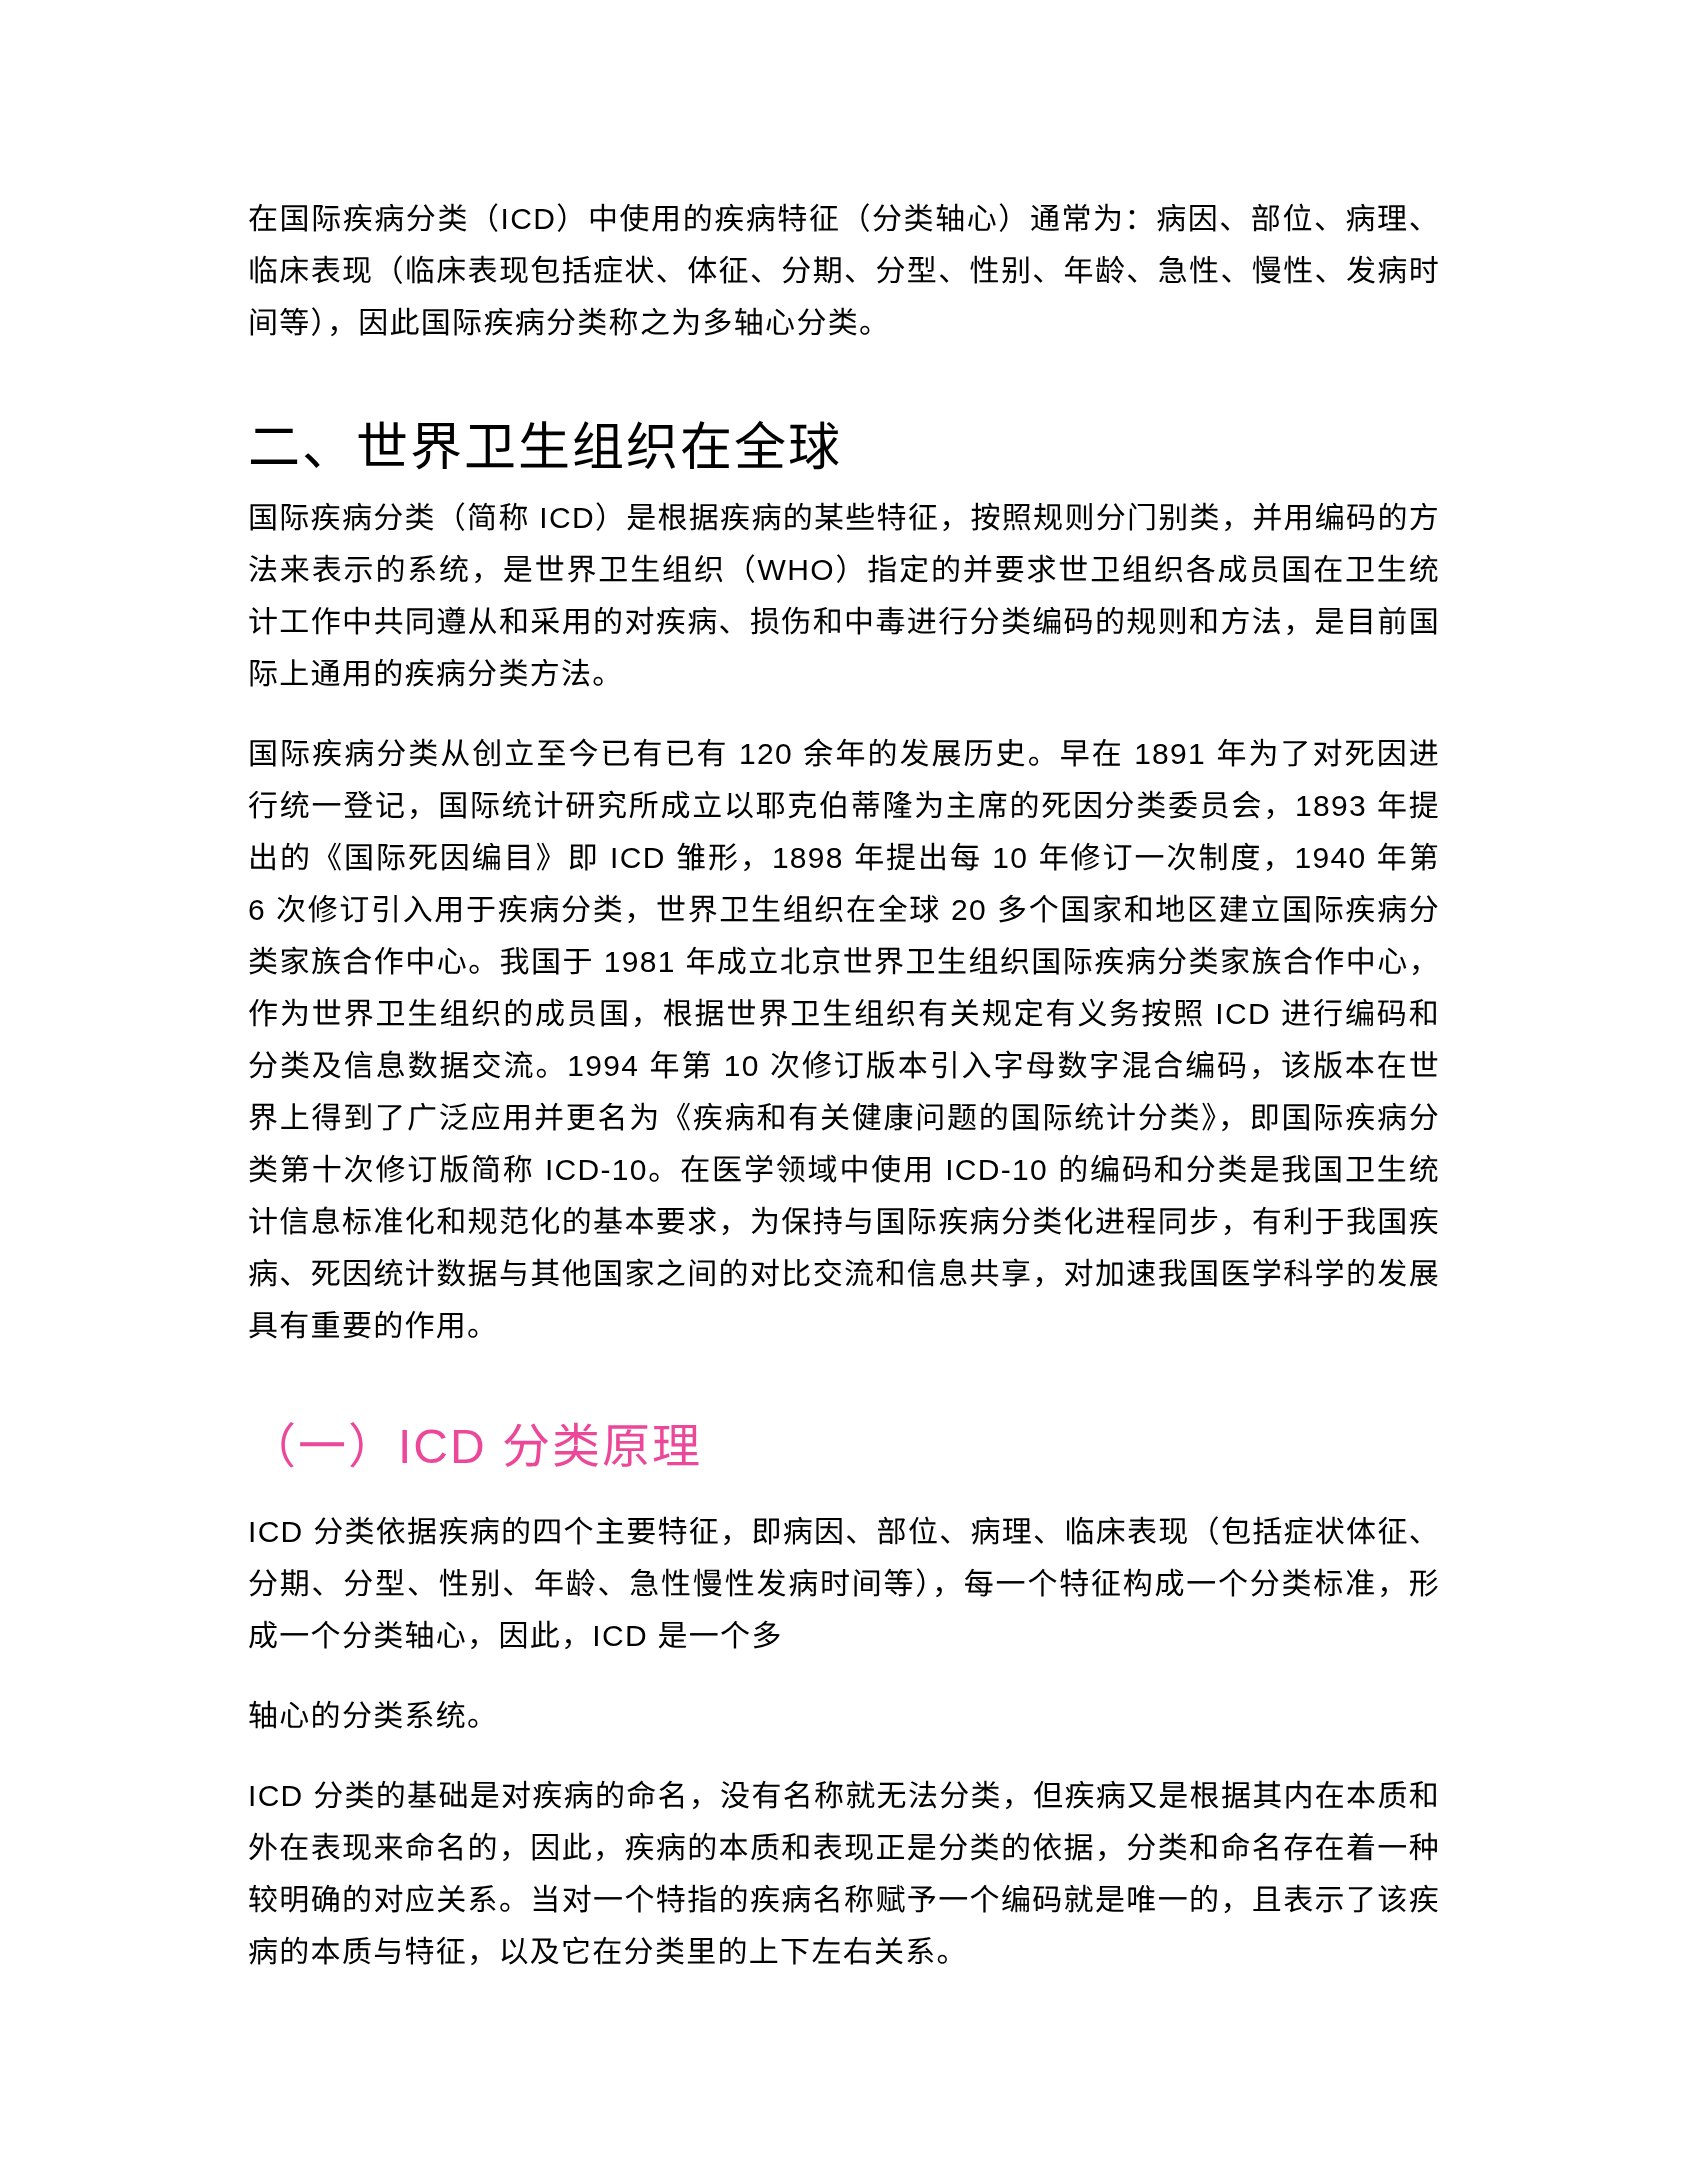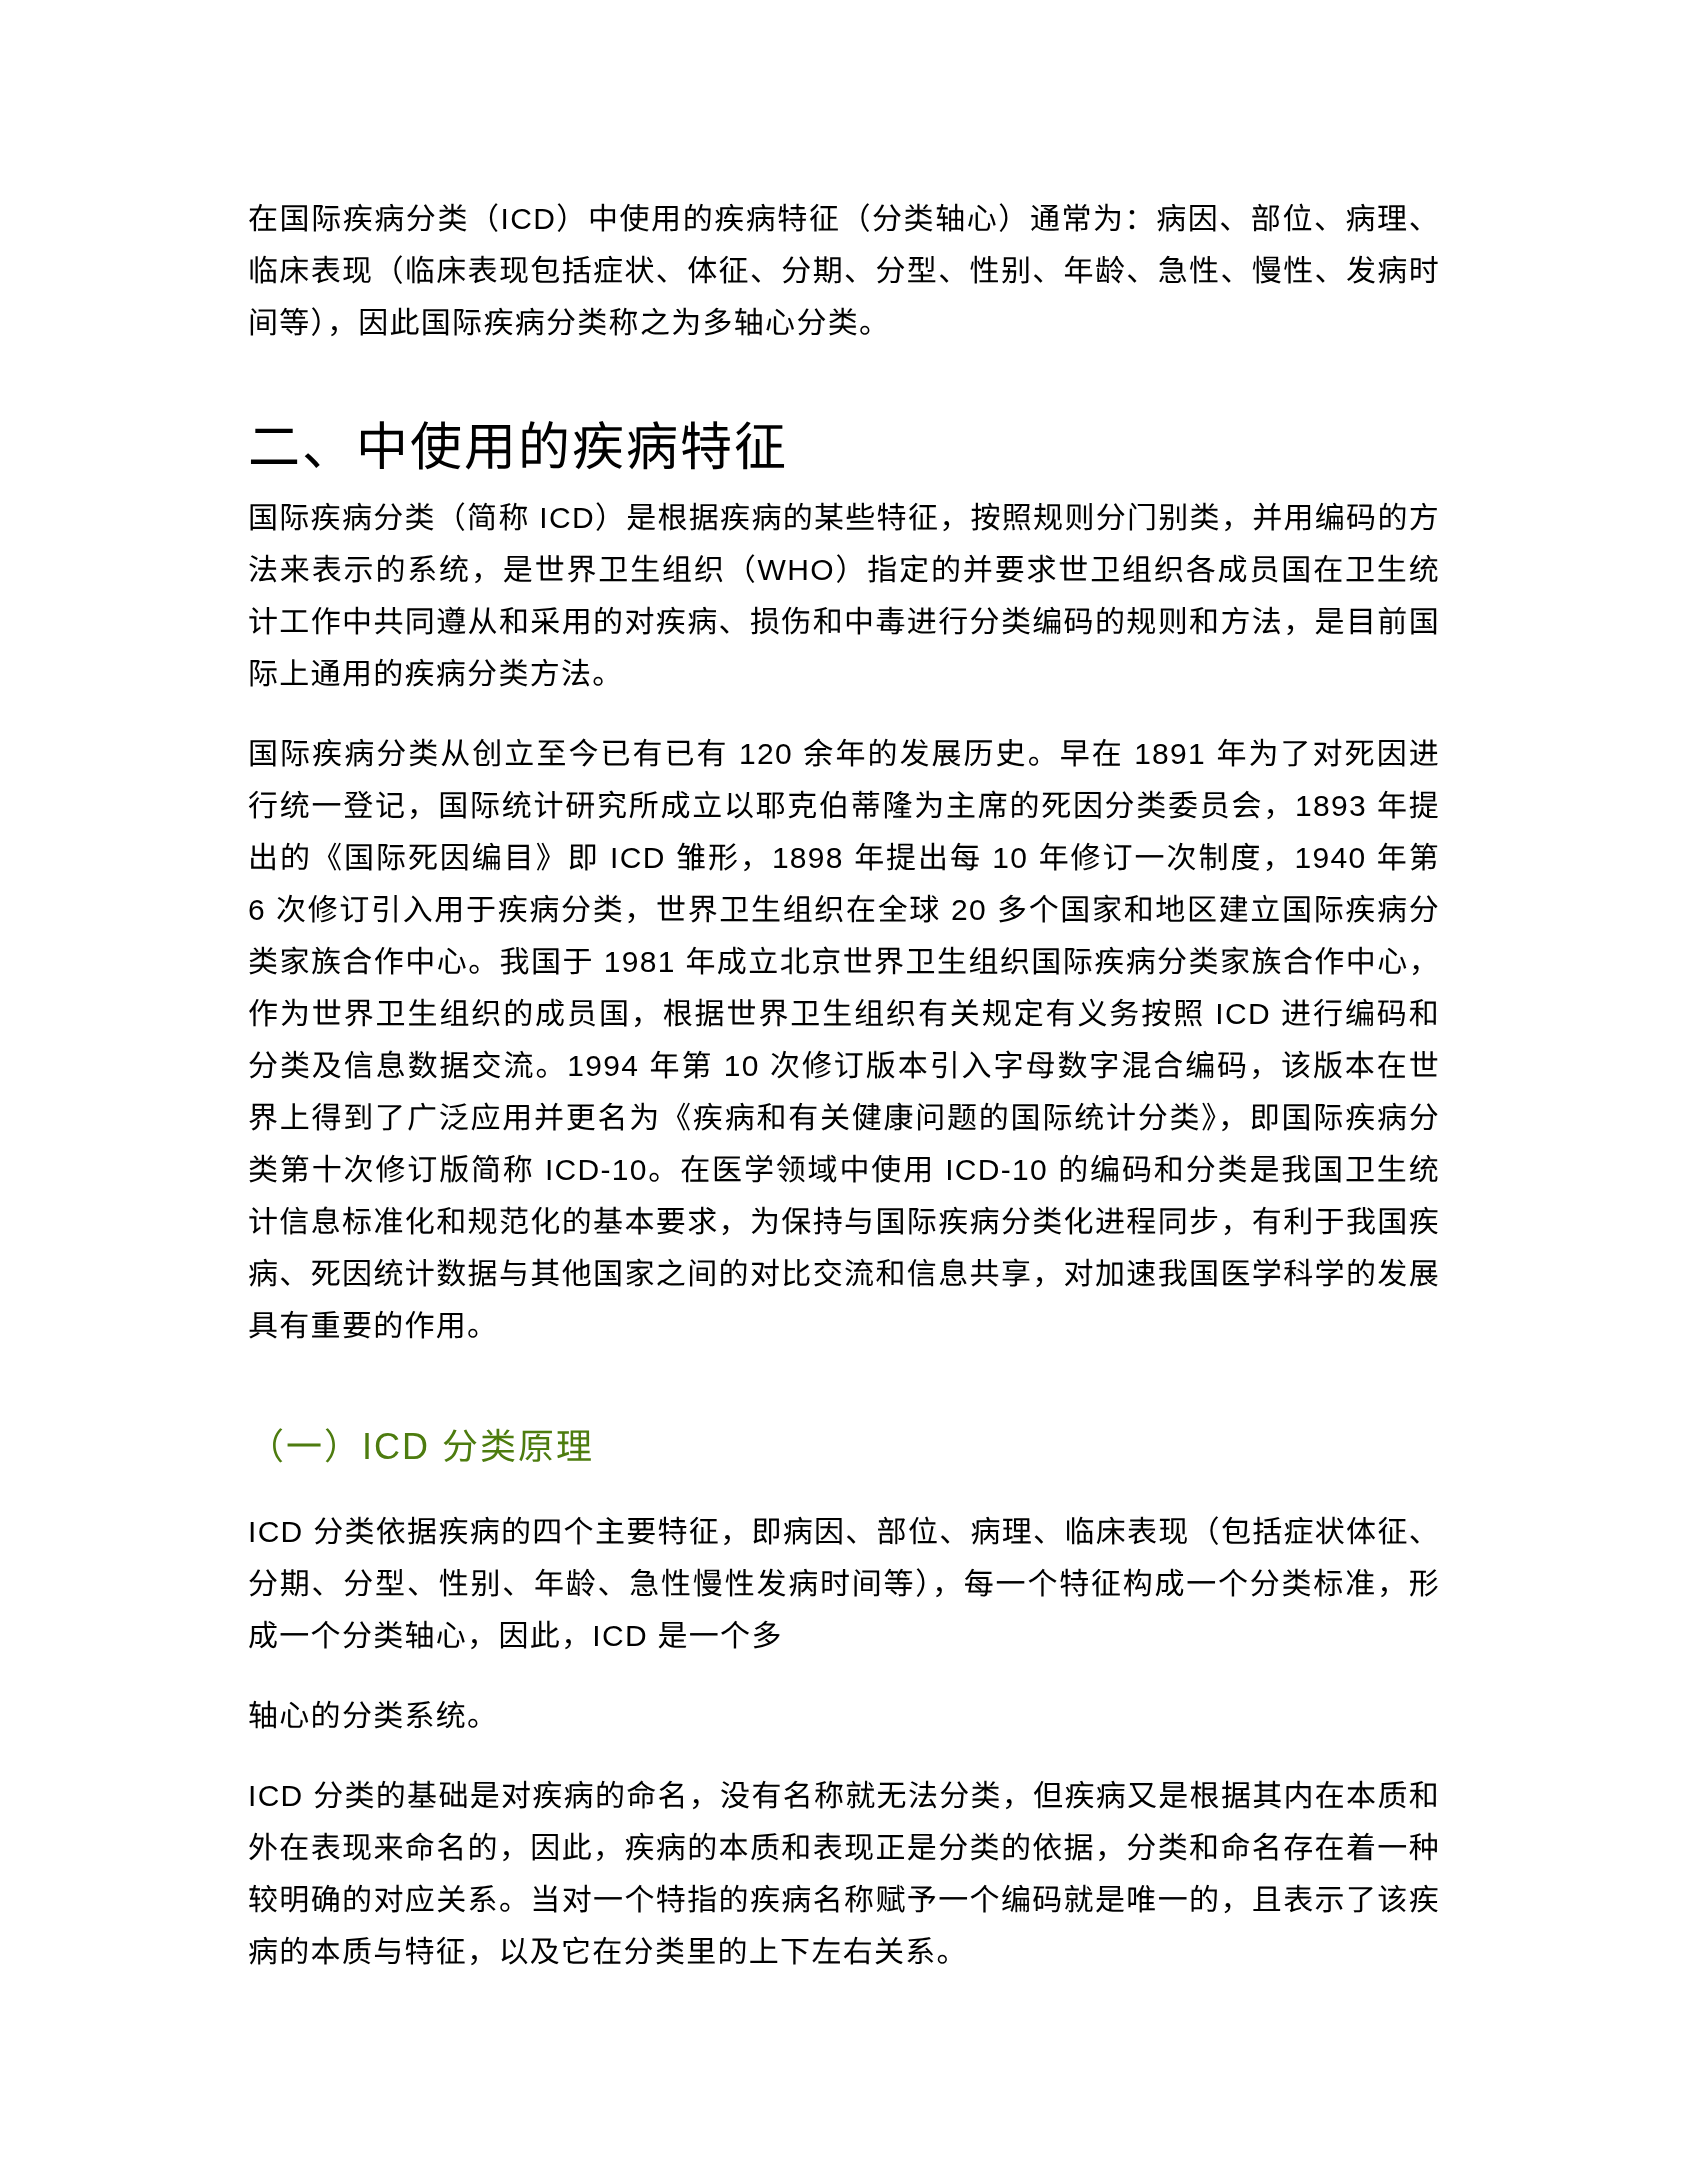--- a/index.html
+++ b/index.html
@@ -40,37 +40,37 @@
   }
   .doc h2 {
     font-size: 52px;
     line-height: 66px;
     letter-spacing: 2px;
     font-weight: 400;
     color: #000000;
     margin-top: 65px;
   }
   .doc h3 {
-    font-size: 36px;
+    font-size: 48px;
     line-height: 62px;
     letter-spacing: 2px;
     font-weight: 400;
-    color: #4d7c0f;
+    color: #ec4899;
     margin-top: 64px;
   }
 </style>
 </head>
 <body>
 
 <div class="page">
   <article class="doc">
 
     <p class="first">在国际疾病分类（ICD）中使用的疾病特征（分类轴心）通常为：病因、部位、病理、临床表现（临床表现包括症状、体征、分期、分型、性别、年龄、急性、慢性、发病时间等），因此国际疾病分类称之为多轴心分类。</p>
 
-    <h2>二、中使用的疾病特征</h2>
+    <h2>二、世界卫生组织在全球</h2>
 
     <p class="after-heading">国际疾病分类（简称 ICD）是根据疾病的某些特征，按照规则分门别类，并用编码的方法来表示的系统，是世界卫生组织（WHO）指定的并要求世卫组织各成员国在卫生统计工作中共同遵从和采用的对疾病、损伤和中毒进行分类编码的规则和方法，是目前国际上通用的疾病分类方法。</p>
 
     <p>国际疾病分类从创立至今已有已有 120 余年的发展历史。早在 1891 年为了对死因进行统一登记，国际统计研究所成立以耶克伯蒂隆为主席的死因分类委员会，1893 年提出的《国际死因编目》即 ICD 雏形，1898 年提出每 10 年修订一次制度，1940 年第 6 次修订引入用于疾病分类，世界卫生组织在全球 20 多个国家和地区建立国际疾病分类家族合作中心。我国于 1981 年成立北京世界卫生组织国际疾病分类家族合作中心，作为世界卫生组织的成员国，根据世界卫生组织有关规定有义务按照 ICD 进行编码和分类及信息数据交流。1994 年第 10 次修订版本引入字母数字混合编码，该版本在世界上得到了广泛应用并更名为《疾病和有关健康问题的国际统计分类》，即国际疾病分类第十次修订版简称 ICD-10。在医学领域中使用 ICD-10 的编码和分类是我国卫生统计信息标准化和规范化的基本要求，为保持与国际疾病分类化进程同步，有利于我国疾病、死因统计数据与其他国家之间的对比交流和信息共享，对加速我国医学科学的发展具有重要的作用。</p>
 
     <h3>（一）ICD 分类原理</h3>
 
     <p>ICD 分类依据疾病的四个主要特征，即病因、部位、病理、临床表现（包括症状体征、分期、分型、性别、年龄、急性慢性发病时间等），每一个特征构成一个分类标准，形成一个分类轴心，因此，ICD 是一个多</p>
 
     <p>轴心的分类系统。</p>

